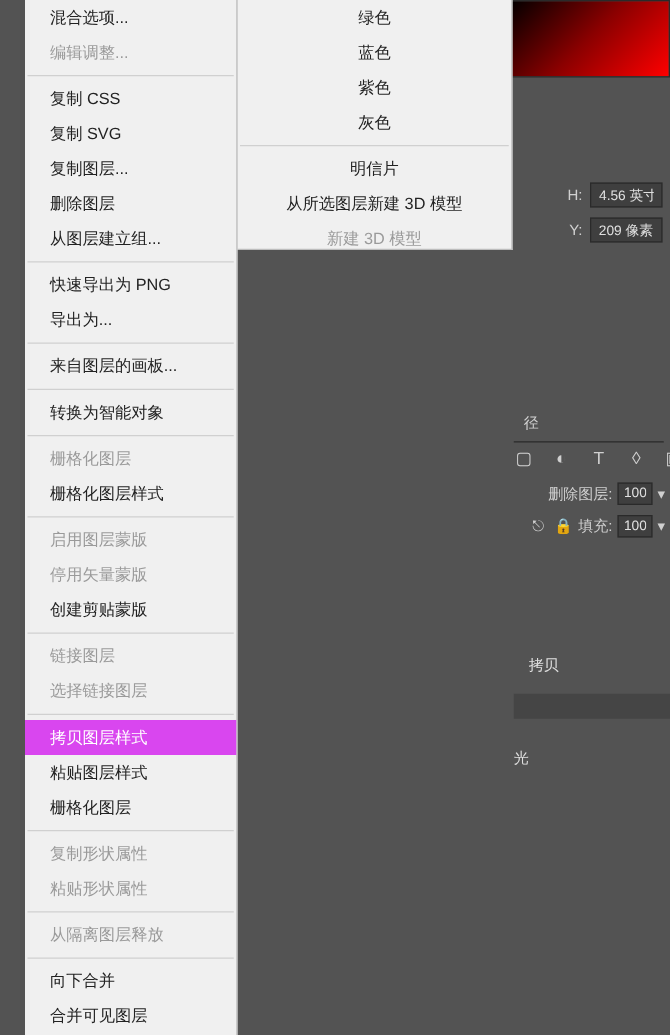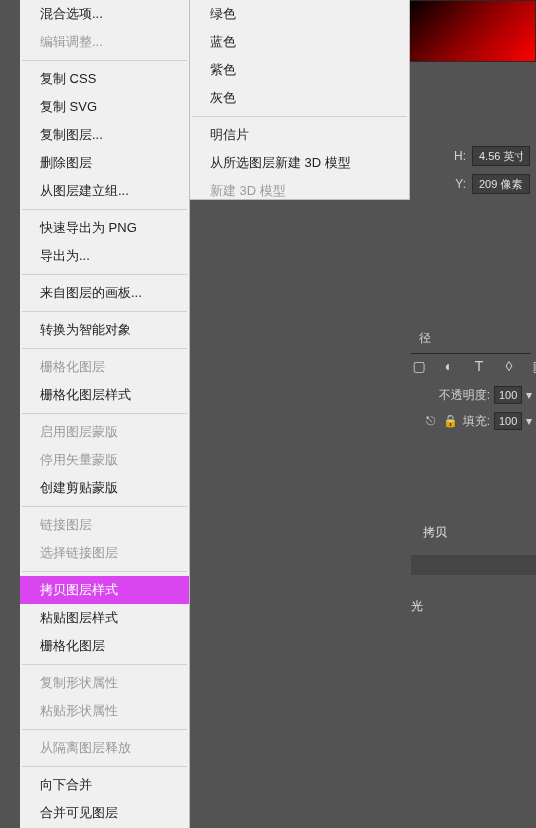--- a/index.html
+++ b/index.html
@@ -20,21 +20,21 @@
 .tool-icon { width: 16px; height: 16px; display: inline-flex; align-items: center; justify-content: center; color: #d0d0d0; }
 
 .opacity-row { position: absolute; right: 4px; display: flex; align-items: center; gap: 4px; color: #d0d0d0; font-size: 12px; }
 .pct-box { background: #3f3f3f; border: 1px solid #2a2a2a; color: #e0e0e0; padding: 2px 4px; width: 28px; font-size: 11px; }
 
 .layer-name { position: absolute; left: 411px; color: #e0e0e0; font-size: 12px; }
 .layer-row-bar { position: absolute; left: 411px; width: 125px; height: 20px; background: #454545; }
 
 
 .menu-col1 { position: absolute; left: 20px; top: 0; width: 170px; height: 828px; background: #f0f0f0; border-right: 1px solid #bdbdbd; }
-.menu-col2 { position: absolute; left: 190px; top: 0; width: 220px; height: 200px; background: #f0f0f0; border: 1px solid #bdbdbd; border-top: none; border-left: none; }
+.menu-col2 { position: absolute; left: 190px; top: 0; width: 220px; height: 200px; background: #f0f0f0; border: 1px solid #bdbdbd; border-top: none; border-left: none; text-align: center; }
 
 .menu-item { padding: 5px 20px; font-size: 13px; color: #222; cursor: default; }
 .menu-item.disabled { color: #9a9a9a; }
 .menu-item.highlighted { background: #d946ef; color: #fff; }
 .menu-sep { height: 1px; background: #d0d0d0; margin: 4px 2px; }
 
 </style>
 </head>
 <body>
 
@@ -54,21 +54,21 @@
 
   <div class="toolbar-row">
     <span class="tool-icon">▢</span>
     <span class="tool-icon">◐</span>
     <span class="tool-icon">T</span>
     <span class="tool-icon">◊</span>
     <span class="tool-icon">▣</span>
   </div>
 
   <div class="opacity-row" style="top:386px;">
-    <span>不透明度:</span>
+    <span>删除图层:</span>
     <input class="pct-box" value="100%" style="">
     <span>▾</span>
   </div>
 
   <div class="opacity-row" style="top:412px;">
     <span class="tool-icon">⎋</span>
     <span class="tool-icon">🔒</span>
     <span>填充:</span>
     <input class="pct-box" value="100%" style="">
     <span>▾</span>

